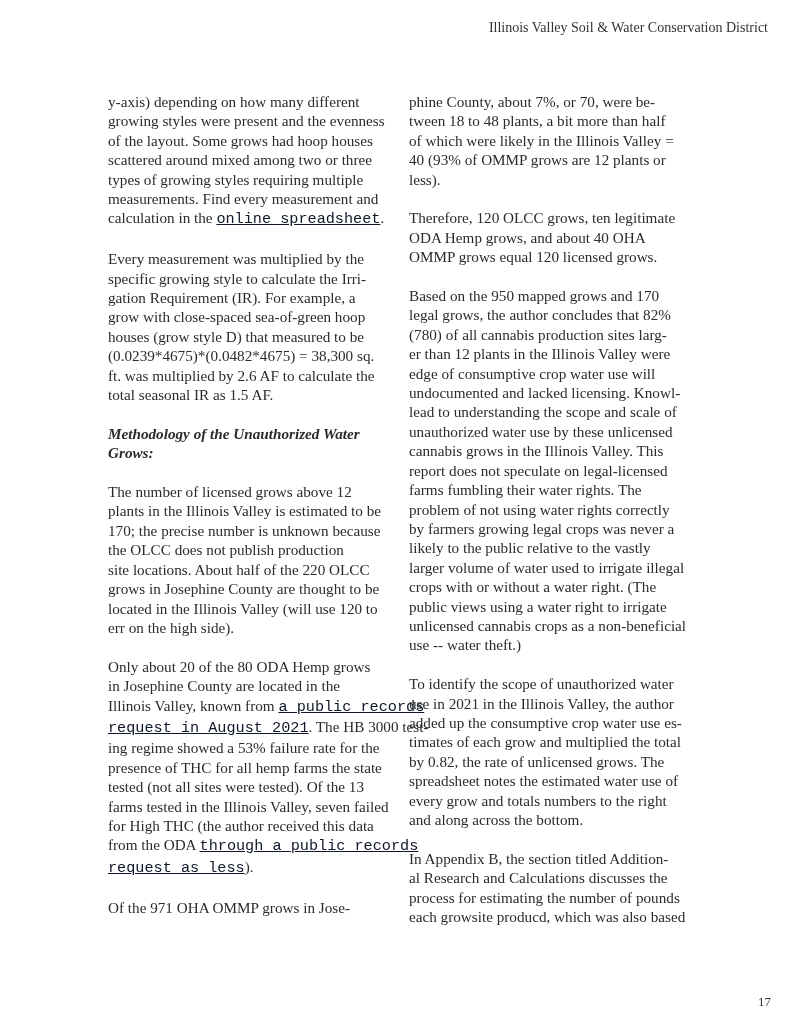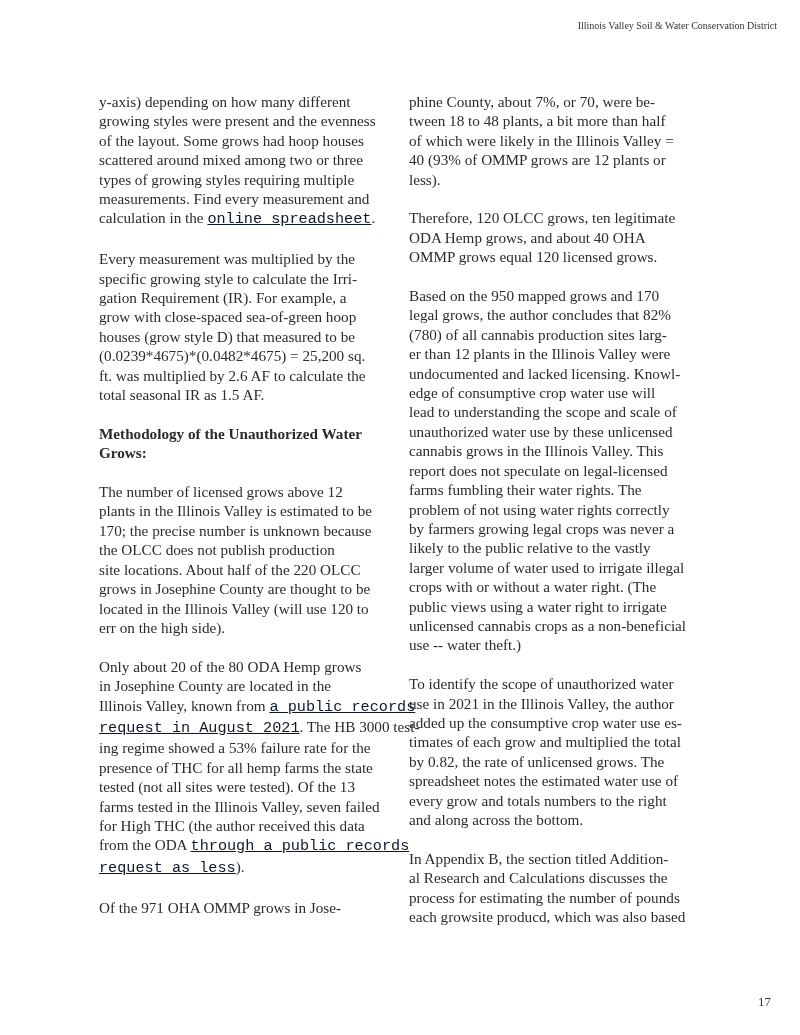--- a/index.html
+++ b/index.html
@@ -1,32 +1,32 @@
 <!DOCTYPE html>
 <html><head>
 <meta charset="utf-8">
 <style>
   html, body { margin: 0; padding: 0; }
   body {
     width: 800px; height: 1035px; background: #ffffff; position: relative; overflow: hidden;
     font-family: "Liberation Serif", "DejaVu Serif", serif; color: #2b2b2b;
   }
   .running-header {
-    position: absolute; top: 20px; right: 23px;
-    font-size: 10px; color: #333; letter-spacing: 0;
+    position: absolute; top: 20px; right: 32px;
+    font-size: 14px; color: #333; letter-spacing: 0;
   }
   .column {
     position: absolute; top: 92px; width: 300px;
     font-size: 15.2px; line-height: 19.4px;
   }
-  .col-left { left: 99px; }
+  .col-left { left: 108px; }
   .col-right { left: 409px; }
   .para { margin: 0 0 19.4px 0; }
   .para .line { display: block; white-space: nowrap; }
-  .heading { font-weight: bold; margin: 0 0 19.4px 0; }
+  .heading { font-weight: bold; margin: 0 0 19.4px 0; font-style: italic; }
   .heading .line { display: block; white-space: nowrap; }
   a.link { color: #0f172a; text-decoration: underline; font-family: Liberation Mono, monospace; }
   .page-number {
     position: absolute; top: 994px; left: 758px; font-size: 13px; color: #333;
   }
 </style>
 </head>
 <body>
 
 <div class="running-header">Illinois Valley Soil &amp; Water Conservation District</div>
@@ -41,21 +41,21 @@
     <span class="line">measurements. Find every measurement and</span>
     <span class="line"><span>calculation in the </span><a class="link" href="#">online spreadsheet</a><span>.</span></span>
   </p>
 
   <p class="para">
     <span class="line">Every measurement was multiplied by the</span>
     <span class="line">specific growing style to calculate the Irri-</span>
     <span class="line">gation Requirement (IR). For example, a</span>
     <span class="line">grow with close-spaced sea-of-green hoop</span>
     <span class="line">houses (grow style D) that measured to be</span>
-    <span class="line">(0.0239*4675)*(0.0482*4675) = 25,200 sq.</span>
+    <span class="line">(0.0239*4675)*(0.0482*4675) = 38,300 sq.</span>
     <span class="line">ft. was multiplied by 2.6 AF to calculate the</span>
     <span class="line">total seasonal IR as 1.5 AF.</span>
   </p>
 
   <p class="heading">
     <span class="line">Methodology of the Unauthorized Water</span>
     <span class="line">Grows:</span>
   </p>
 
   <p class="para">
@@ -101,22 +101,22 @@
     <span class="line">Therefore, 120 OLCC grows, ten legitimate</span>
     <span class="line">ODA Hemp grows, and about 40 OHA</span>
     <span class="line">OMMP grows equal 120 licensed grows.</span>
   </p>
 
   <p class="para">
     <span class="line">Based on the 950 mapped grows and 170</span>
     <span class="line">legal grows, the author concludes that 82%</span>
     <span class="line">(780) of all cannabis production sites larg-</span>
     <span class="line">er than 12 plants in the Illinois Valley were</span>
+    <span class="line">edge of consumptive crop water use will</span>
     <span class="line">undocumented and lacked licensing. Knowl-</span>
-    <span class="line">edge of consumptive crop water use will</span>
     <span class="line">lead to understanding the scope and scale of</span>
     <span class="line">unauthorized water use by these unlicensed</span>
     <span class="line">cannabis grows in the Illinois Valley. This</span>
     <span class="line">report does not speculate on legal-licensed</span>
     <span class="line">farms fumbling their water rights. The</span>
     <span class="line">problem of not using water rights correctly</span>
     <span class="line">by farmers growing legal crops was never a</span>
     <span class="line">likely to the public relative to the vastly</span>
     <span class="line">larger volume of water used to irrigate illegal</span>
     <span class="line">crops with or without a water right. (The</span>

